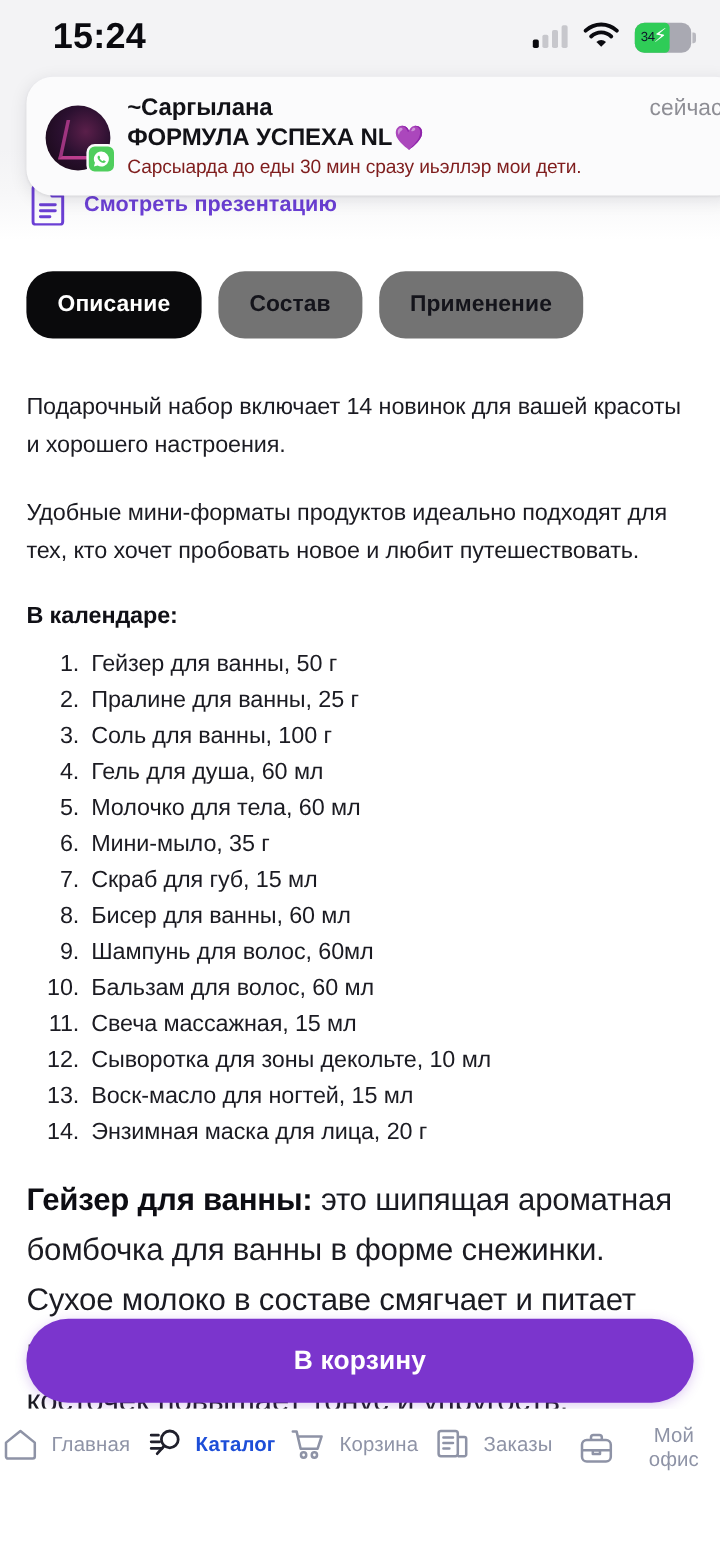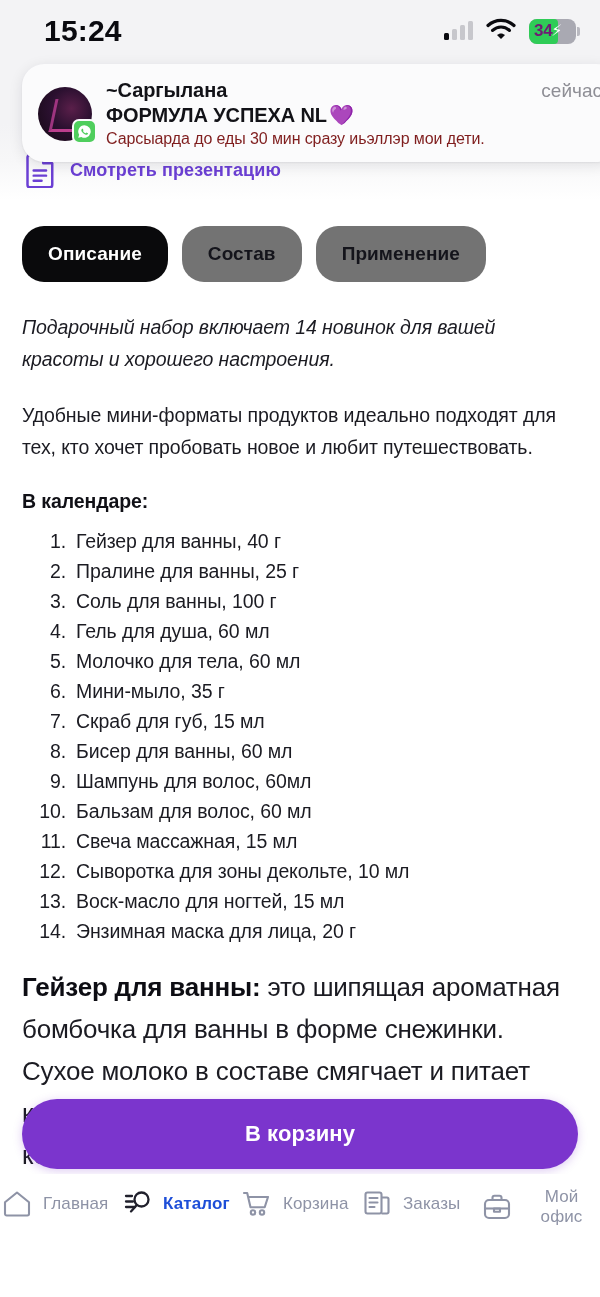--- a/index.html
+++ b/index.html
@@ -90,23 +90,23 @@
     position: absolute;
     left: 0; top: 0;
     height: 100%;
     width: 62%;
     border-radius: 8px 4px 4px 8px;
     background: #2fcc57;
   }
   .battery .pct {
     position: relative;
     z-index: 2;
-    font-size: 17px;
-    font-weight: 700;
-    color: #701a75;
+    font-size: 11px;
+    font-weight: 400;
+    color: #0f172a;
     padding-left: 5px;
     letter-spacing: -0.3px;
   }
   .battery .bolt {
     position: relative;
     z-index: 2;
     margin-left: -1px;
     font-size: 16px;
     color: #ffffff;
     line-height: 1;
@@ -264,21 +264,21 @@
 
   .body-text { padding: 0 24px 0 22px; }
 
   .para {
     font-size: 19.5px;
     line-height: 1.62;
     color: #1b1b22;
     margin-top: 25px;
     letter-spacing: -0.1px;
   }
-  .para:first-child { margin-top: 30px; font-style: italic; }
+  .para:first-child { margin-top: 42px; }
 
   .sub-head {
     font-size: 19.5px;
     font-weight: 700;
     color: #101016;
     margin-top: 27px;
     letter-spacing: -0.1px;
   }
 
   ol.items {
@@ -443,21 +443,21 @@
     </div>
 
     <div class="body-text">
 
       <p class="para">Подарочный набор включает 14 новинок для вашей красоты и хорошего настроения.</p>
       <p class="para">Удобные мини-форматы продуктов идеально подходят для тех, кто хочет пробовать новое и любит путешествовать.</p>
 
       <div class="sub-head">В календаре:</div>
 
       <ol class="items">
-        <li>Гейзер для ванны, 40 г</li>
+        <li>Гейзер для ванны, 50 г</li>
         <li>Пралине для ванны, 25 г</li>
         <li>Соль для ванны, 100 г</li>
         <li>Гель для душа, 60 мл</li>
         <li>Молочко для тела, 60 мл</li>
         <li>Мини-мыло, 35 г</li>
         <li>Скраб для губ, 15 мл</li>
         <li>Бисер для ванны, 60 мл</li>
         <li>Шампунь для волос, 60мл</li>
         <li>Бальзам для волос, 60 мл</li>
         <li>Свеча массажная, 15 мл</li>

